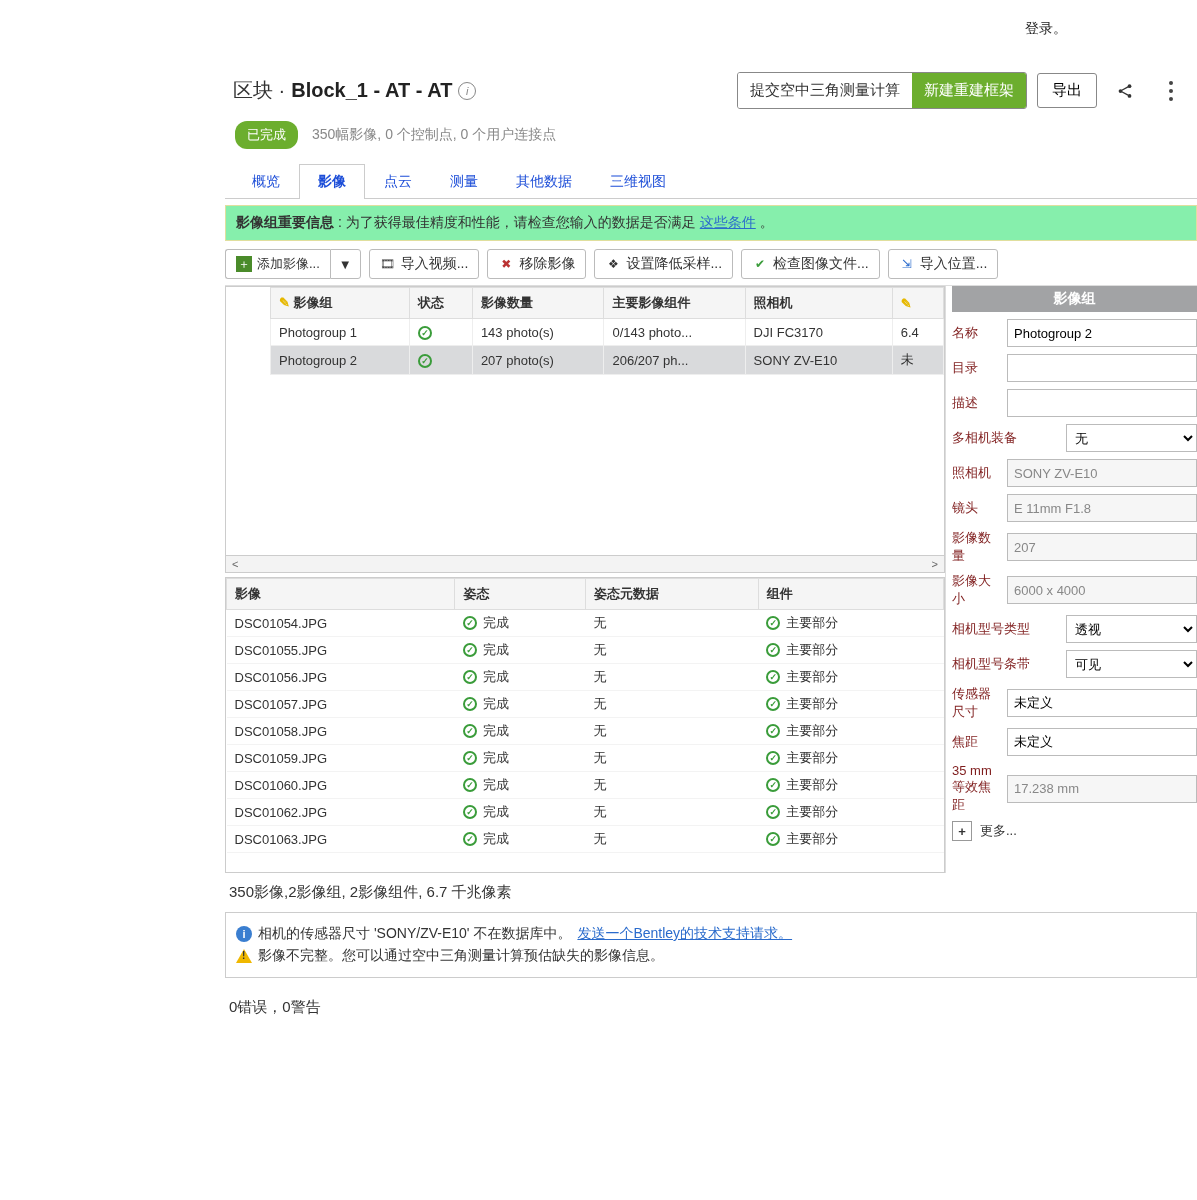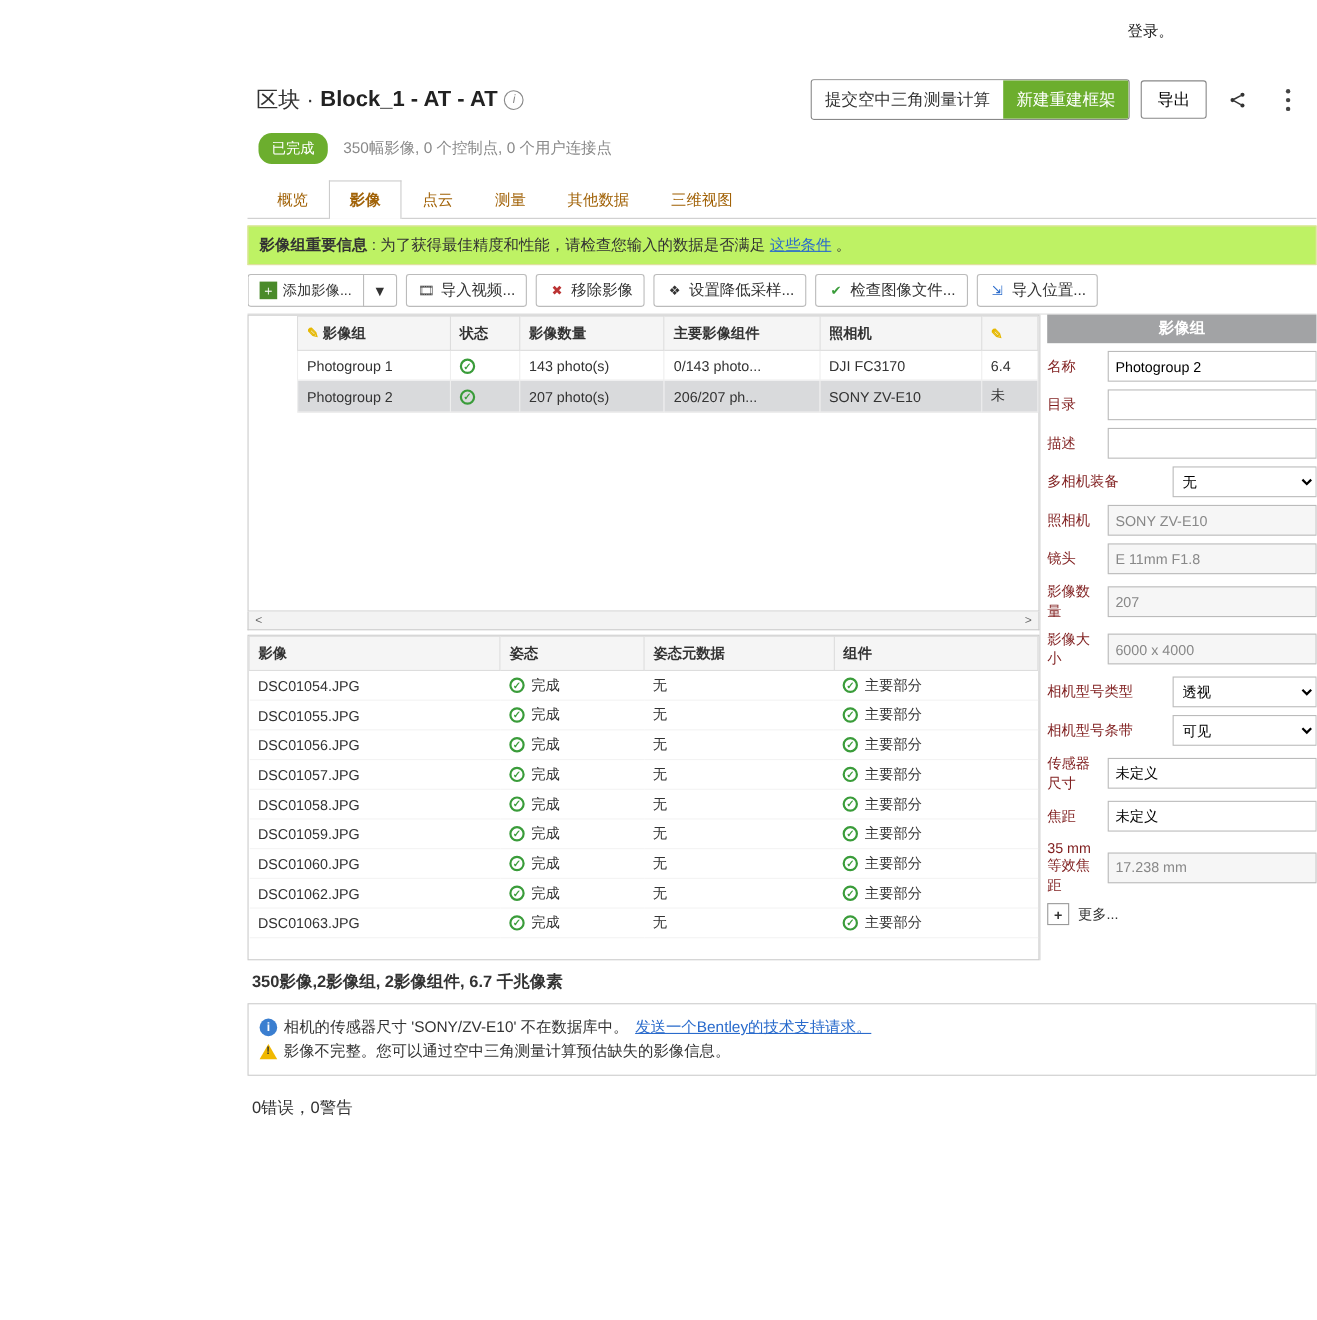--- a/index.html
+++ b/index.html
@@ -21,24 +21,24 @@
   .icon-btn { width: 36px; height: 36px; display: inline-flex; align-items: center; justify-content: center; cursor: pointer; }
   .share-icon { width: 18px; height: 18px; }
   .more-icon { width: 4px; height: 20px; display: flex; flex-direction: column; justify-content: space-between; }
   .more-icon span { width: 4px; height: 4px; background: #444; border-radius: 50%; }
 
   .status-row { display: flex; align-items: center; gap: 14px; padding: 4px 10px 14px 10px; }
   .status-badge { background: #6cae2e; color: #fff; padding: 5px 12px; border-radius: 12px; font-size: 13px; }
   .status-text { color: #888; font-size: 14px; }
 
   .tabs-row { display: flex; border-bottom: 1px solid #ccc; padding-left: 8px; }
-  .tab { padding: 8px 18px; font-size: 14px; color: #a16207; cursor: pointer; border: 1px solid transparent; border-bottom: none; position: relative; top: 1px; }
+  .tab { padding: 8px 18px; font-size: 14px; color: #1d4ed8; cursor: pointer; border: 1px solid transparent; border-bottom: none; position: relative; top: 1px; }
   .tab.active { border-color: #ccc; background: #fff; font-weight: 600; }
 
-  .info-bar { background: #bef264; border: 1px solid #e0df9e; padding: 8px 10px; margin: 6px 0 4px 0; display: flex; align-items: center; gap: 4px; font-size: 14px; }
+  .info-bar { background: #86efac; border: 1px solid #e0df9e; padding: 8px 10px; margin: 6px 0 4px 0; display: flex; align-items: center; gap: 4px; font-size: 14px; }
   .info-bar a { color: #2a6bcc; text-decoration: underline; font-family: Liberation Mono, monospace; }
 
   .toolbar-row { display: flex; gap: 8px; padding: 4px 0 6px 0; flex-wrap: wrap; }
   .tbtn { border: 1px solid #bbb; background: #fff; padding: 5px 10px; display: flex; align-items: center; gap: 5px; cursor: pointer; font-size: 14px; border-radius: 3px; }
   .tbtn-split { display: flex; }
   .tbtn-split .tbtn-main { border: 1px solid #bbb; border-right: none; border-radius: 3px 0 0 3px; padding: 5px 10px; display: flex; align-items: center; gap: 5px; }
   .tbtn-split .tbtn-drop { border: 1px solid #bbb; border-radius: 0 3px 3px 0; padding: 5px 8px; display: flex; align-items: center; }
   .sq-icon { width: 16px; height: 16px; display: inline-flex; align-items: center; justify-content: center; font-size: 12px; }
 
   .main-split { display: flex; gap: 6px; border-top: 1px solid #ddd; }
@@ -53,21 +53,21 @@
   .check-circle { width: 14px; height: 14px; border: 2px solid #3a9c3a; border-radius: 50%; display: inline-flex; align-items: center; justify-content: center; color: #3a9c3a; font-size: 9px; font-weight: 700; }
   .group-area { height: 270px; overflow: auto; border: 1px solid #ccc; padding-left: 44px; }
   .hscroll-bar { display: flex; justify-content: space-between; padding: 2px 6px; background: #f3f3f3; border: 1px solid #ccc; border-top: none; font-size: 11px; color: #666; }
 
   .photos-area { height: 296px; overflow-y: scroll; border: 1px solid #ccc; margin-top: 4px; }
   .photos-table { width: 100%; border-collapse: collapse; font-size: 13px; }
   .photos-table th { background: #f5f5f5; text-align: left; padding: 6px 8px; border: 1px solid #ddd; font-weight: 600; }
   .photos-table td { padding: 4px 8px; border-bottom: 1px solid #f3f3f3; }
   .photos-table td .cc { display: flex; align-items: center; gap: 6px; }
 
-  .summary-row { padding: 10px 4px; font-size: 15px; color: #333; font-weight: bold; }
+  .summary-row { padding: 10px 4px; font-size: 15px; color: #333; }
 
   .msg-box { border: 1px solid #ccc; padding: 8px 10px; font-size: 14px; }
   .msg-line { display: flex; align-items: center; gap: 6px; margin: 4px 0; }
   .msg-line a { color: #2a6bcc; text-decoration: underline; }
   .info-circle { width: 16px; height: 16px; border-radius: 50%; background: #3a7ed0; color: #fff; display: inline-flex; align-items: center; justify-content: center; font-size: 11px; font-weight: 700; }
   .warn-tri { width: 0; height: 0; border-left: 8px solid transparent; border-right: 8px solid transparent; border-bottom: 14px solid #f0b800; position: relative; }
   .warn-tri::after { content: "!"; position: absolute; left: -2px; top: 1px; font-size: 10px; font-weight: 700; color: #333; }
 
   .err-row { padding: 20px 4px 10px; font-size: 15px; color: #333; }
 

